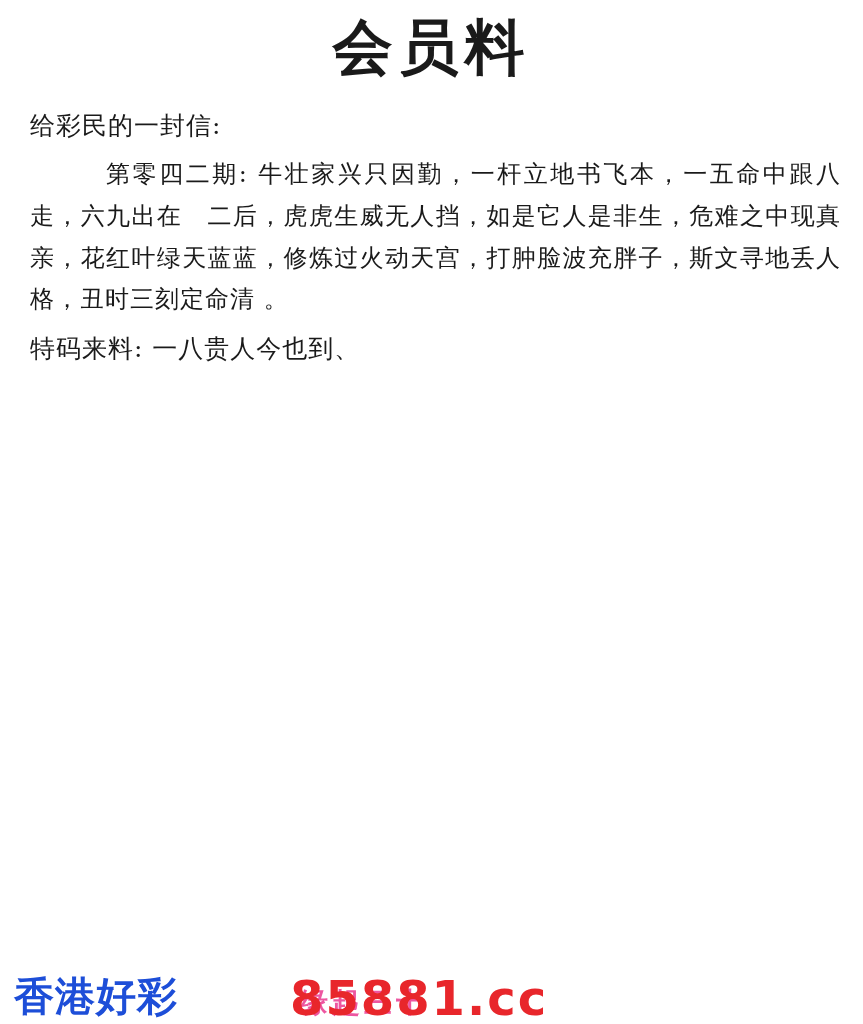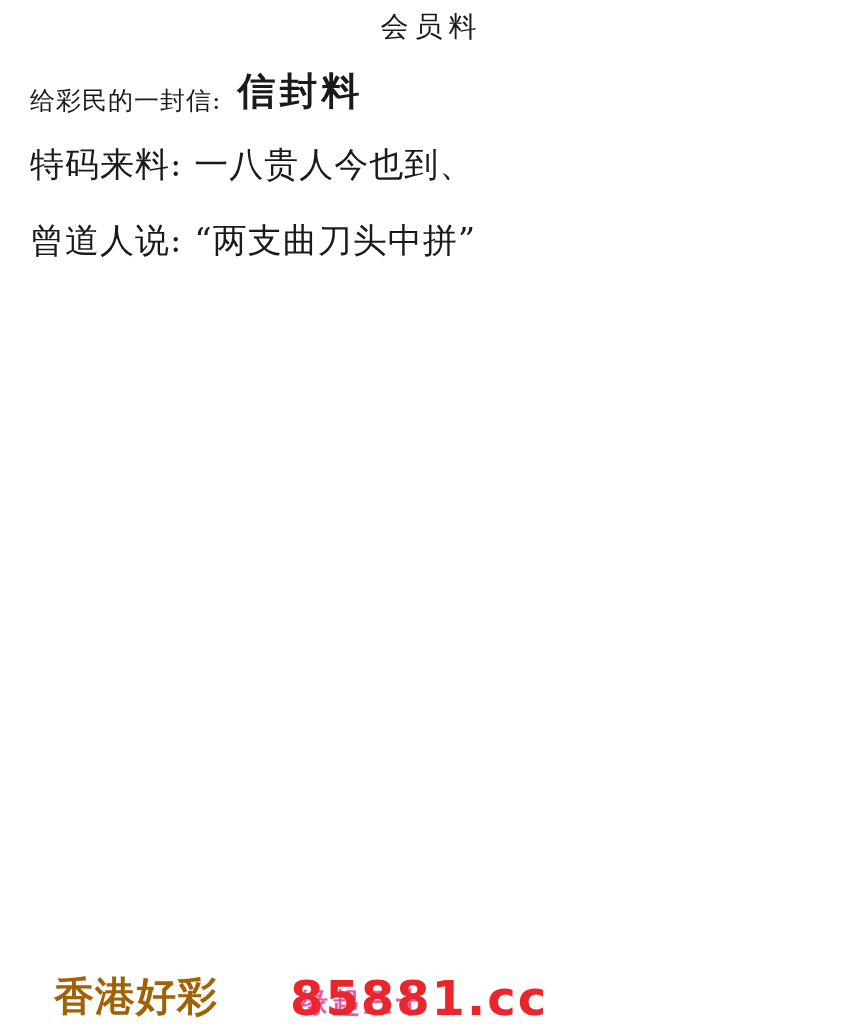--- a/index.html
+++ b/index.html
@@ -18,22 +18,22 @@
   .page {
     position: relative;
     width: 863px;
     height: 1024px;
     box-sizing: border-box;
   }
 
   
   .title-main {
     text-align: center;
-    font-size: 28px;
-    font-weight: normal;
+    font-size: 60px;
+    font-weight: bold;
     letter-spacing: 6px;
     margin: 8px 0 2px 0;
     font-family: "DejaVu Sans", sans-serif;
   }
   .title-sub {
     font-size: 38px;
     font-weight: bold;
     letter-spacing: 4px;
     font-family: "DejaVu Sans", sans-serif;
     display: inline-block;
@@ -45,36 +45,36 @@
     line-height: 1.78;
     letter-spacing: 1px;
     padding: 0 22px 0 30px;
     text-align: justify;
     text-justify: inter-character;
   }
   .para.indent {
     text-indent: 76px;
   }
   .line {
-    font-size: 34px;
+    font-size: 25px;
     line-height: 1.72;
     letter-spacing: 1px;
     padding: 0 22px 0 30px;
   }
   .line-small {
     font-size: 23px;
     line-height: 1.6;
     letter-spacing: 1px;
     padding: 0 22px 0 30px;
   }
   .row-with-title {
     display: flex;
     align-items: flex-end;
     padding: 0 22px 0 30px;
-    gap: 16px;
+    gap: 24px;
   }
   .row-with-title .lbl {
     font-size: 25px;
     letter-spacing: 1px;
     white-space: nowrap;
   }
   .spacer-sm { height: 6px; }
   .spacer-md { height: 12px; }
 
   
@@ -90,25 +90,24 @@
     bottom: 0;
     width: 863px;
     height: 86px;
   }
   .wm-text {
     position: absolute;
     bottom: 8px;
     left: 14px;
     font-size: 40px;
     font-weight: bold;
-    color: #a16207;
+    color: #1d4ed8;
     font-family: "DejaVu Sans", sans-serif;
     letter-spacing: 1px;
     white-space: nowrap;
-    margin-left: 40px;
   }
   .wm-digits {
     position: absolute;
     bottom: 6px;
     left: 290px;
     font-size: 48px;
     font-weight: bold;
     color: #e8262b;
     font-family: "DejaVu Sans", sans-serif;
     letter-spacing: 2px;
@@ -142,40 +141,42 @@
 
 
   <div class="spacer-sm"></div>
 
 
   <div class="spacer-sm"></div>
 
 
   <div class="row-with-title">
     <span class="lbl">给彩民的一封信:</span>
-    <span class="title-sub">信封料</span>
   </div>
 
   <div class="spacer-md"></div>
 
   <div class="block2">
+    <div class="para indent">
+      <span>第零四二期:</span>
+      <span>牛壮家兴只因勤，一杆立地书飞本，一五命中跟八走，六九出在　二后，虎虎生威无人挡，如是它人是非生，危难之中现真亲，花红叶绿天蓝蓝，修炼过火动天宫，打肿脸波充胖子，斯文寻地丢人格，丑时三刻定命清 。</span>
+    </div>
 
     <div class="spacer-sm"></div>
 
     <div class="line">特码来料: 一八贵人今也到、</div>
 
     <div class="spacer-sm"></div>
 
 
     <div class="spacer-sm"></div>
 
 
     <div class="spacer-sm"></div>
 
-    <div class="line">曾道人说: “两支曲刀头中拼”</div>
   </div>
 
   <div class="watermark">
     <div class="bottom-title">缘起三十</div>
     <div class="wm-text">香港好彩</div>
     <div class="wm-digits">
       <span>85881</span><span class="wm-tld">.cc</span>
     </div>
   </div>
 

